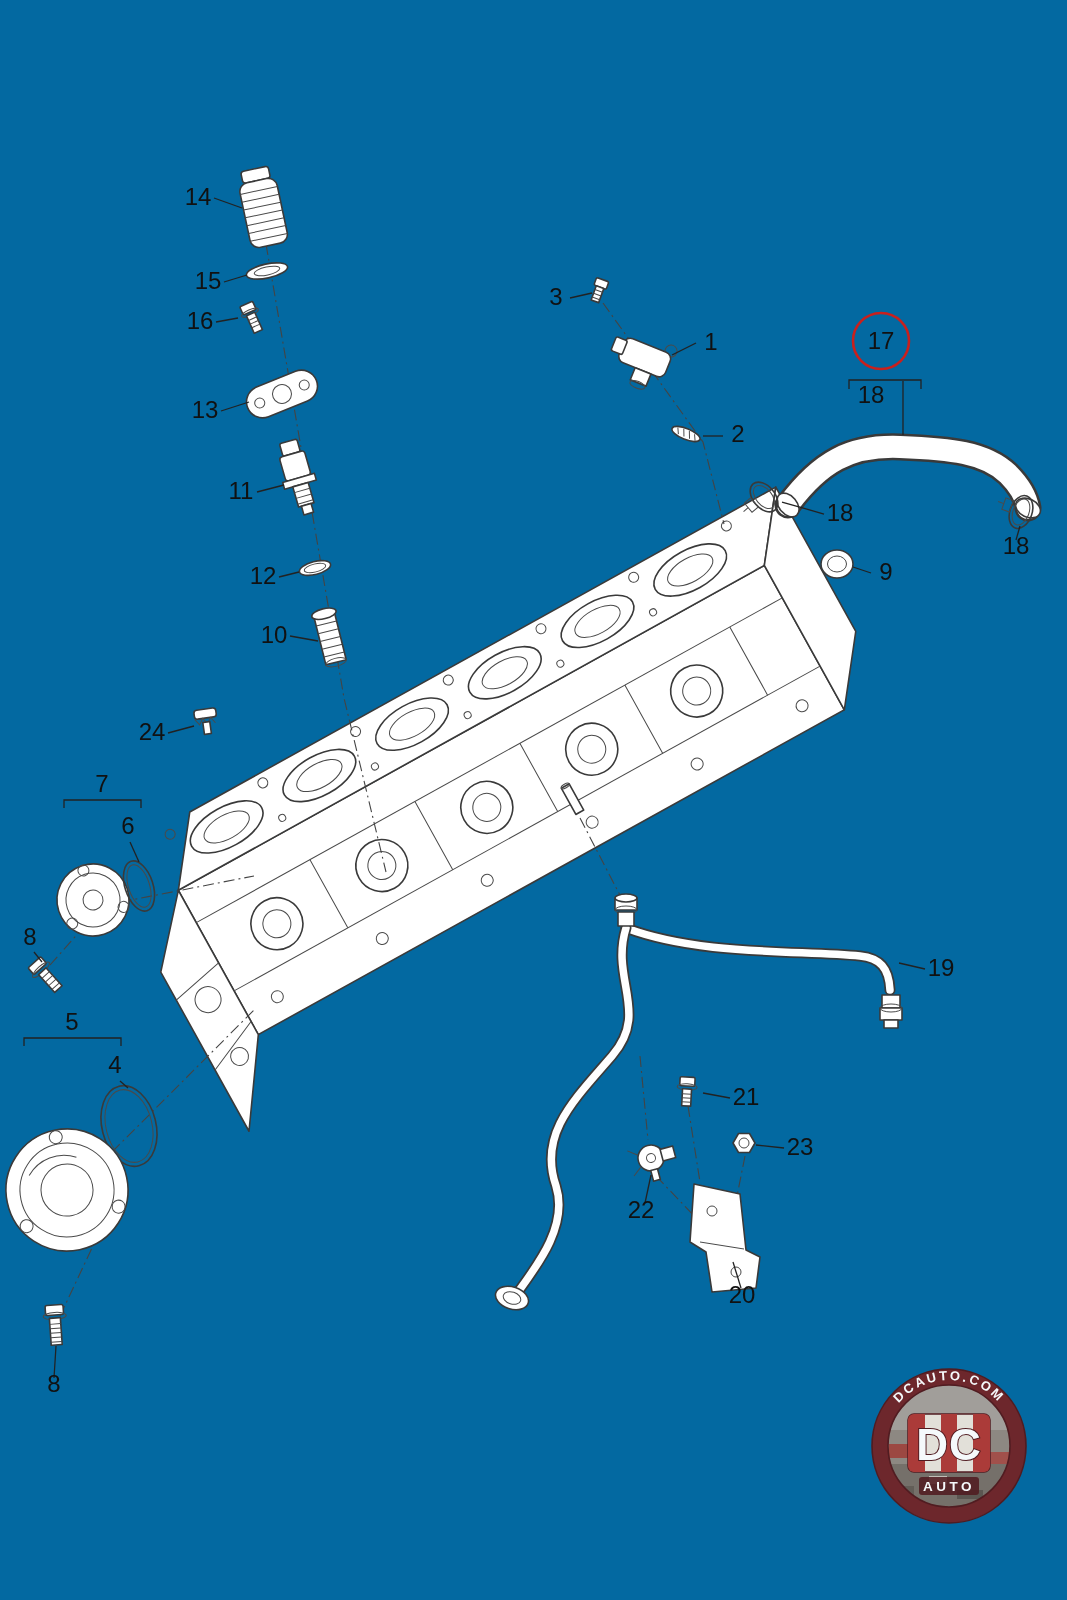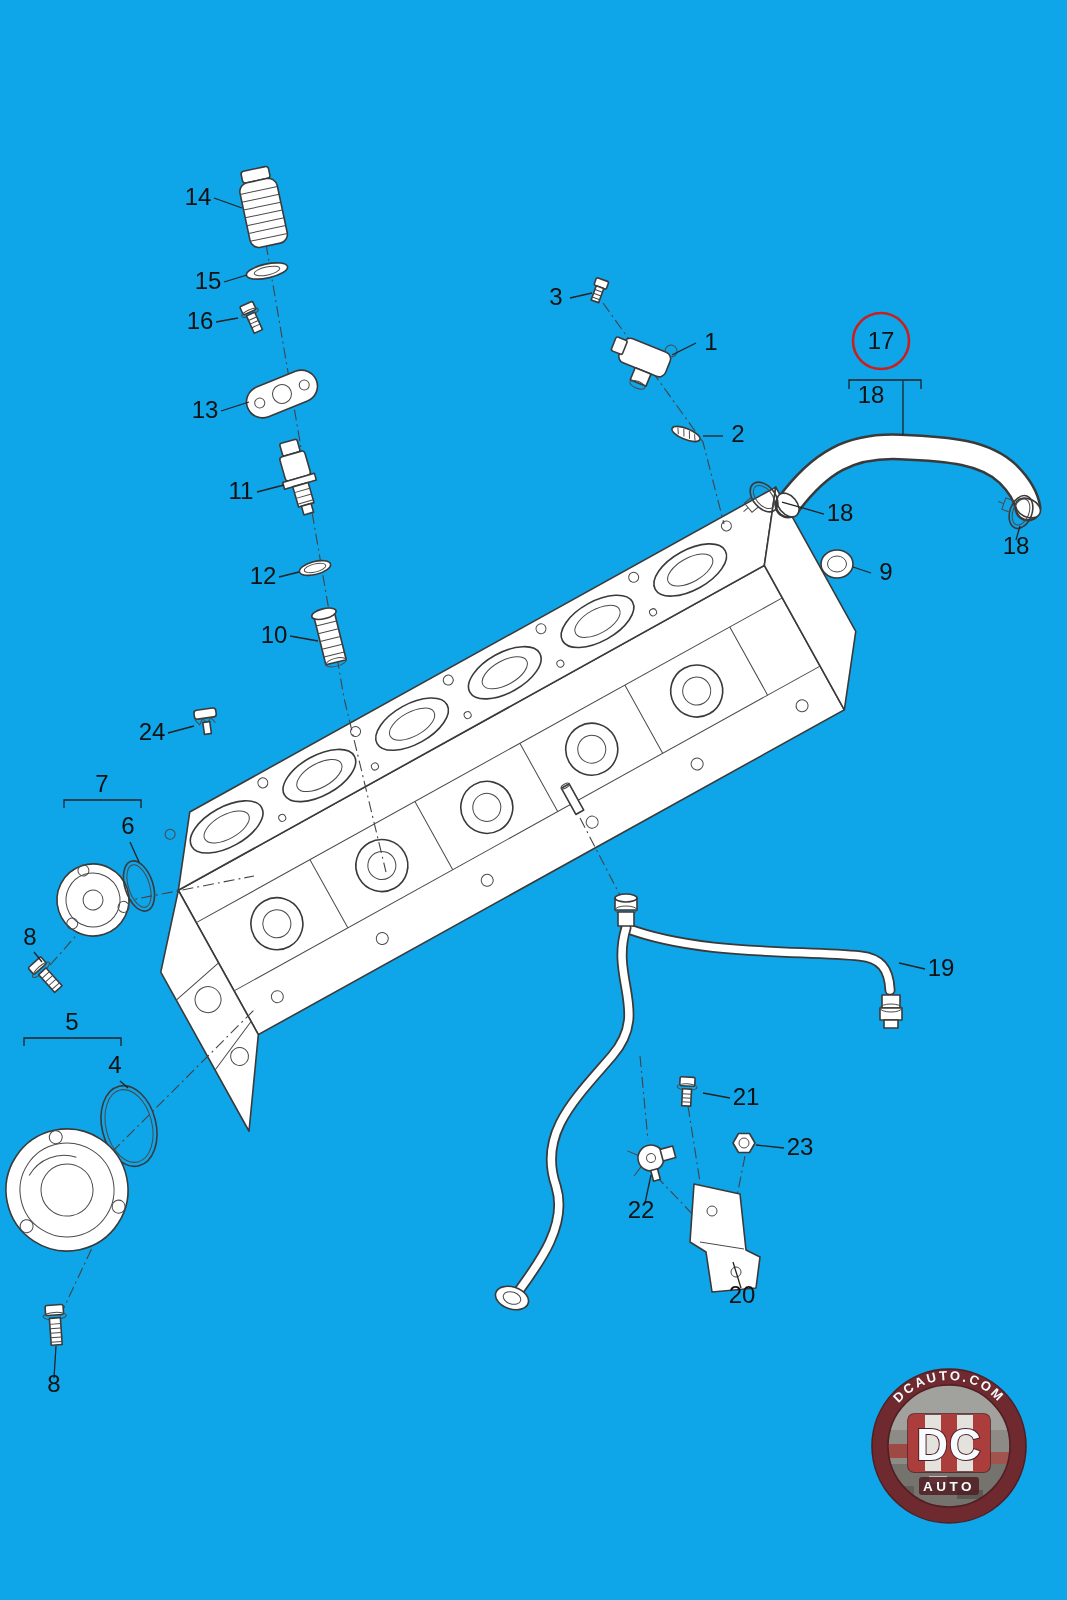--- a/index.html
+++ b/index.html
@@ -1,16 +1,16 @@
 <!DOCTYPE html>
 <html><head>
 <meta charset="utf-8">
 <style>
   html,body{margin:0;padding:0;background:#ffffff;}
-  .page{position:relative;width:1067px;height:1600px;background:#0ea5e9;overflow:hidden;
+  .page{position:relative;width:1067px;height:1600px;background:#0369a1;overflow:hidden;
         font-family:"Liberation Sans",sans-serif;}
   svg{display:block;}
   .ln{fill:none;stroke:#3a3a3a;stroke-width:1.6;stroke-linecap:round;stroke-linejoin:round;}
   .lnf{fill:#ffffff;stroke:#3a3a3a;stroke-width:1.6;stroke-linejoin:round;}
   .thin{fill:none;stroke:#4a4a4a;stroke-width:1;}
   .leader{fill:none;stroke:#222222;stroke-width:1.3;}
   .dashdot{fill:none;stroke:#444444;stroke-width:1.1;stroke-dasharray:11 4 2 4;}
   .callout{font-family:"Liberation Sans",sans-serif;font-size:24px;fill:#111111;}
   .tubeO{fill:none;stroke:#3a3a3a;stroke-width:27;stroke-linecap:round;}
   .tubeI{fill:none;stroke:#ffffff;stroke-width:22;stroke-linecap:round;}

